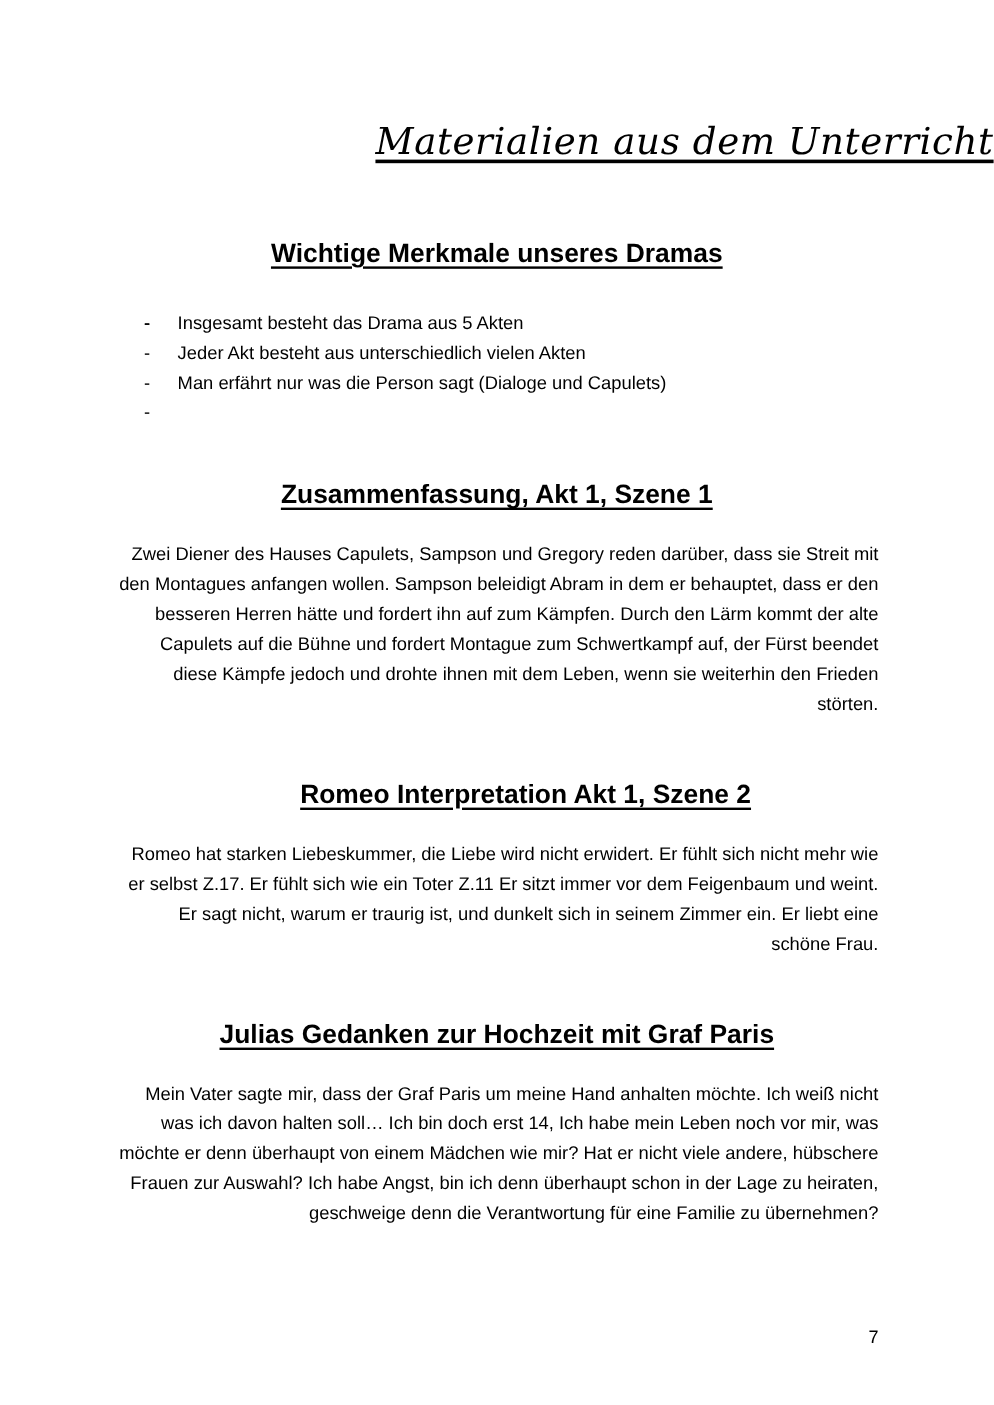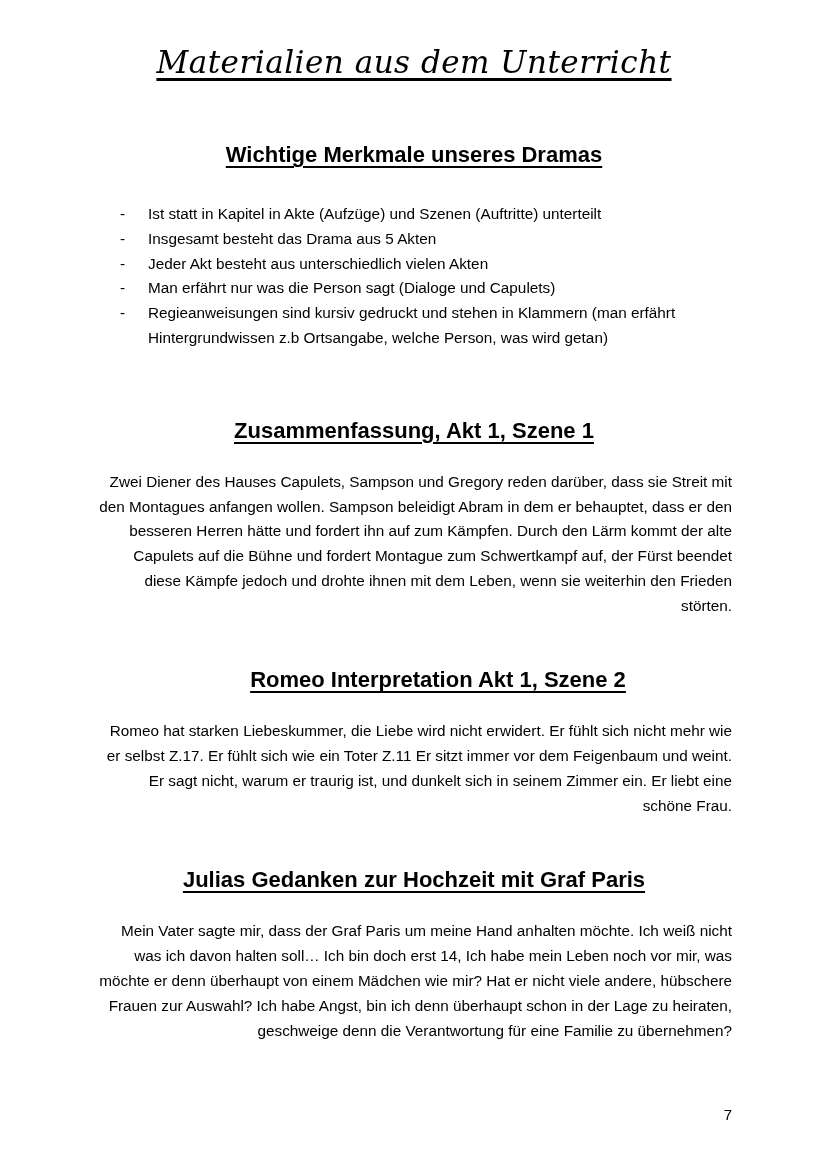--- a/index.html
+++ b/index.html
@@ -17,26 +17,26 @@
   }
   .page {
     position: absolute;
     inset: 0;
     padding: 0;
   }
   .doc-title {
     font-family: "DejaVu Serif", serif;
     font-style: italic;
     font-size: 31px;
-    text-align: center;
+    text-align: right;
     text-decoration: underline;
     text-underline-offset: 5px;
     letter-spacing: 0.5px;
     margin: 0;
-    padding-top: 44px;
+    padding-top: 100px;
     font-weight: 400;
   }
   .section-head {
     text-align: center;
     font-weight: bold;
     font-size: 22px;
     text-decoration: underline;
     text-underline-offset: 4px;
     margin: 0;
   }
@@ -86,37 +86,35 @@
 
 <div class="page">
 
   <h1 class="doc-title">Materialien aus dem Unterricht</h1>
 
   <h2 class="section-head h-merkmale">Wichtige Merkmale unseres Dramas</h2>
 
   <ul class="bullet-list">
     <li>
       <span class="dash">-</span>
-      <span class="txt">Ist statt in Kapitel in Akte (Aufzüge) und Szenen (Auftritte) unterteilt</span>
     </li>
     <li>
       <span class="dash">-</span>
       <span class="txt">Insgesamt besteht das Drama aus 5 Akten</span>
     </li>
     <li>
       <span class="dash">-</span>
       <span class="txt">Jeder Akt besteht aus unterschiedlich vielen Akten</span>
     </li>
     <li>
       <span class="dash">-</span>
       <span class="txt">Man erfährt nur was die Person sagt (Dialoge und Capulets)</span>
     </li>
     <li>
       <span class="dash">-</span>
-      <span class="txt">Regieanweisungen sind kursiv gedruckt und stehen in Klammern (man erfährt Hintergrundwissen z.b Ortsangabe, welche Person, was wird getan)</span>
     </li>
   </ul>
 
   <h2 class="section-head h-zusammen">Zusammenfassung, Akt 1, Szene 1</h2>
   <p class="para">Zwei Diener des Hauses Capulets, Sampson und Gregory reden darüber, dass sie Streit mit den Montagues anfangen wollen. Sampson beleidigt Abram in dem er behauptet, dass er den besseren Herren hätte und fordert ihn auf zum Kämpfen. Durch den Lärm kommt der alte Capulets auf die Bühne und fordert Montague zum Schwertkampf auf, der Fürst beendet diese Kämpfe jedoch und drohte ihnen mit dem Leben, wenn sie weiterhin den Frieden störten.</p>
 
   <h2 class="section-head h-romeo">Romeo Interpretation Akt 1, Szene 2</h2>
   <p class="para tight">Romeo hat starken Liebeskummer, die Liebe wird nicht erwidert. Er fühlt sich nicht mehr wie er selbst Z.17. Er fühlt sich wie ein Toter Z.11 Er sitzt immer vor dem Feigenbaum und weint. Er sagt nicht, warum er traurig ist, und dunkelt sich in seinem Zimmer ein. Er liebt eine schöne Frau.</p>
 
   <h2 class="section-head h-julia">Julias Gedanken zur Hochzeit mit Graf Paris</h2>

